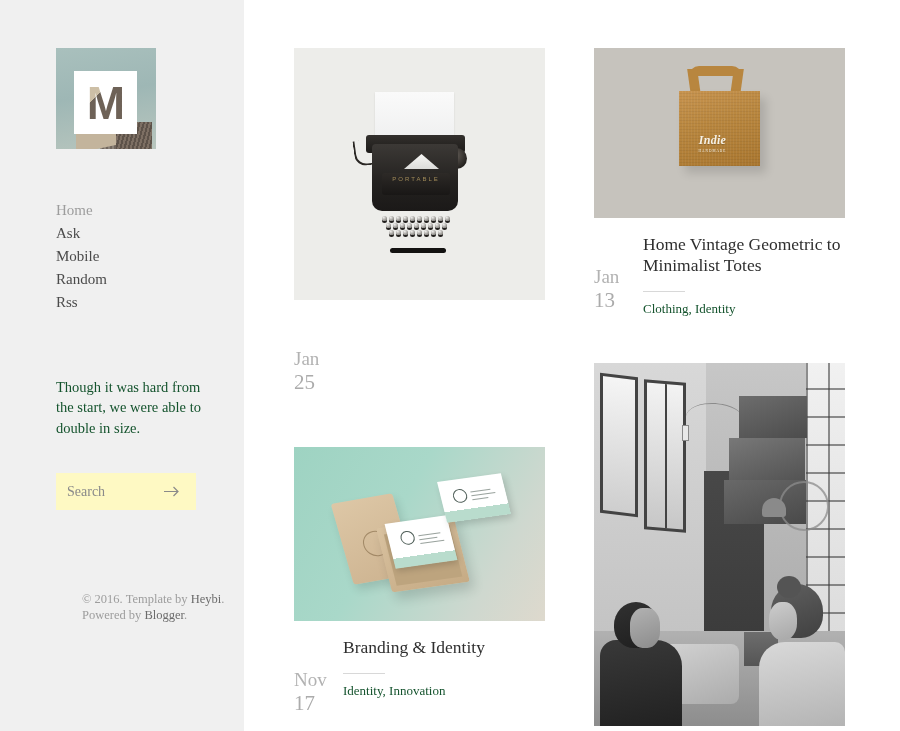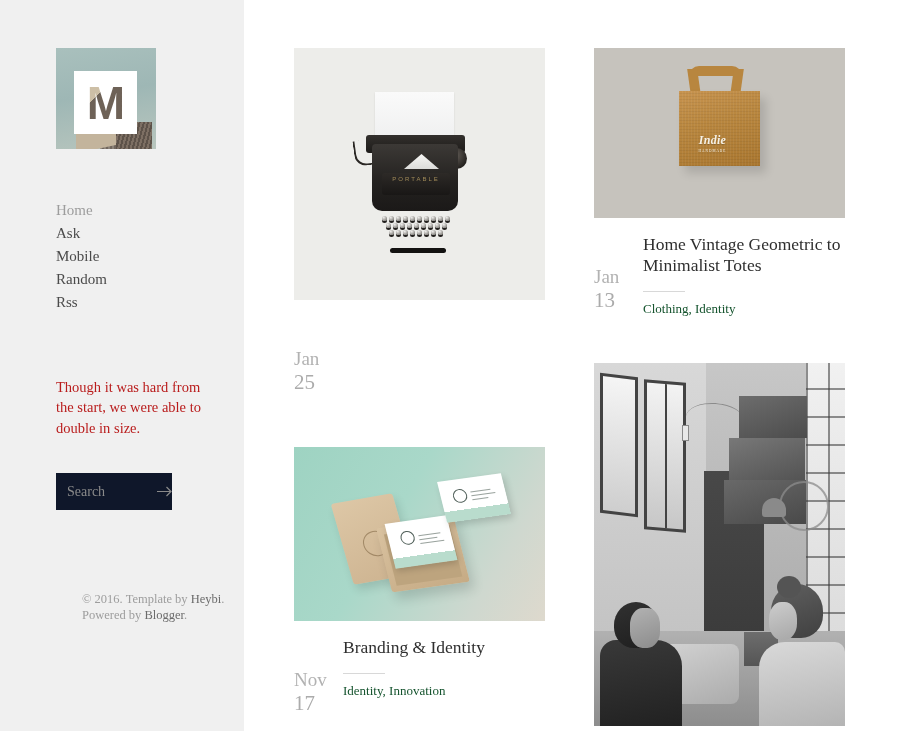--- a/index.html
+++ b/index.html
@@ -70,27 +70,27 @@
     color:#4a4a4a;
     text-decoration:none;
     margin-bottom:0;
     padding:0;
     height:23px;
   }
   .nav-item.muted { color:#9d9d9d; }
 
   #description {
     position:absolute; left:56px; top:362px; width:150px;
-    font-size:14.5px; line-height:20.5px; color:#b91c1c;
+    font-size:14.5px; line-height:20.5px; color:#14532d;
   }
 
   #searchbox {
     position:absolute; left:56px; top:473px;
-    width:116px; height:37px;
-    background:#0f172a;
+    width:140px; height:37px;
+    background:#fef9c3;
     display:flex; align-items:center;
   }
   #search-input {
     border:0; outline:0; background:transparent;
     font-family:"Liberation Serif","DejaVu Serif",serif;
     font-size:14px; color:#8a8a8a;
     padding:0 0 0 11px;
     width:100px; height:35px;
   }
   #search-input::placeholder { color:#8a8a8a; opacity:1; }

